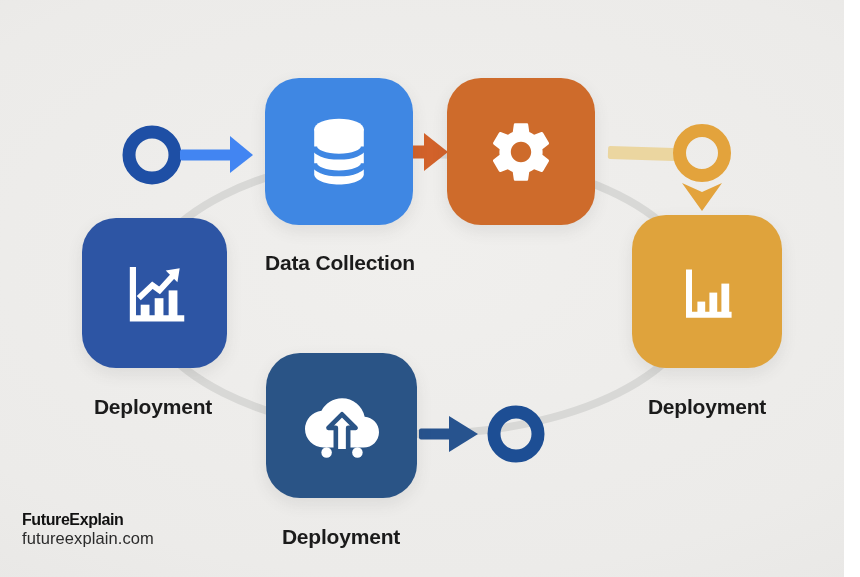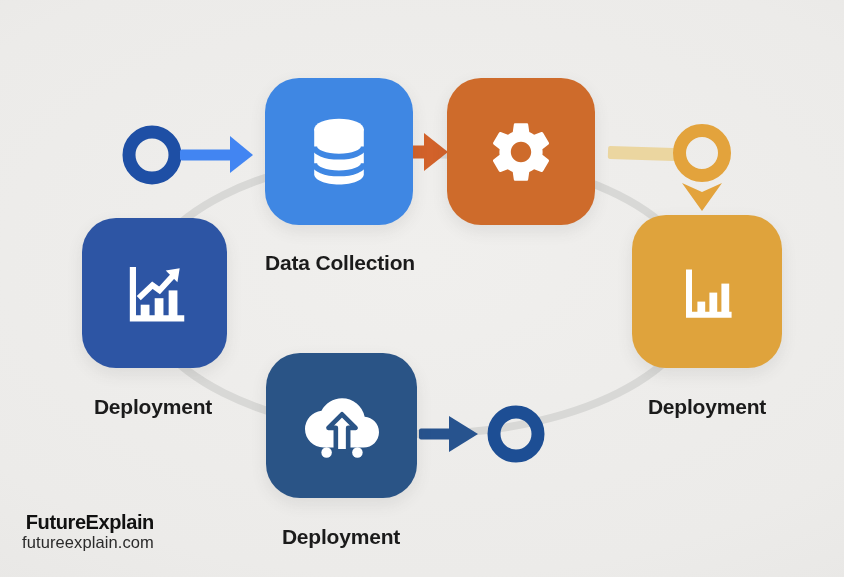--- a/index.html
+++ b/index.html
@@ -27,21 +27,21 @@
     transform:translateX(-50%);
     font-size:21px;font-weight:700;color:#1B1B1B;
     letter-spacing:-0.2px;white-space:nowrap;line-height:1;
   }
   .lbl-dc {left:340px;top:252px;}
   .lbl-mt {left:521px;top:252px;}
   .lbl-dr {left:707px;top:396px;}
   .lbl-db {left:341px;top:526px;}
   .lbl-mon{left:153px;top:396px;}
   .brand{position:absolute;left:22px;top:512px;color:#111;}
-  .brand-name{font-size:20px;font-weight:700;letter-spacing:-0.4px;line-height:1.05;text-align:right;}
+  .brand-name{font-size:16px;font-weight:700;letter-spacing:-0.4px;line-height:1.05;}
   .brand-domain{font-size:16.5px;font-weight:400;color:#2B2B2B;letter-spacing:0.1px;line-height:1.15;text-align:center;}
 </style>
 </head>
 <body>
 
 <div class="stage">
 
   <svg class="connector-layer" width="860" height="577" viewBox="0 0 860 577" xmlns="http://www.w3.org/2000/svg">
 
     <ellipse cx="421" cy="294" rx="279" ry="140" fill="none" stroke="#D8D8D6" stroke-width="8"></ellipse>

